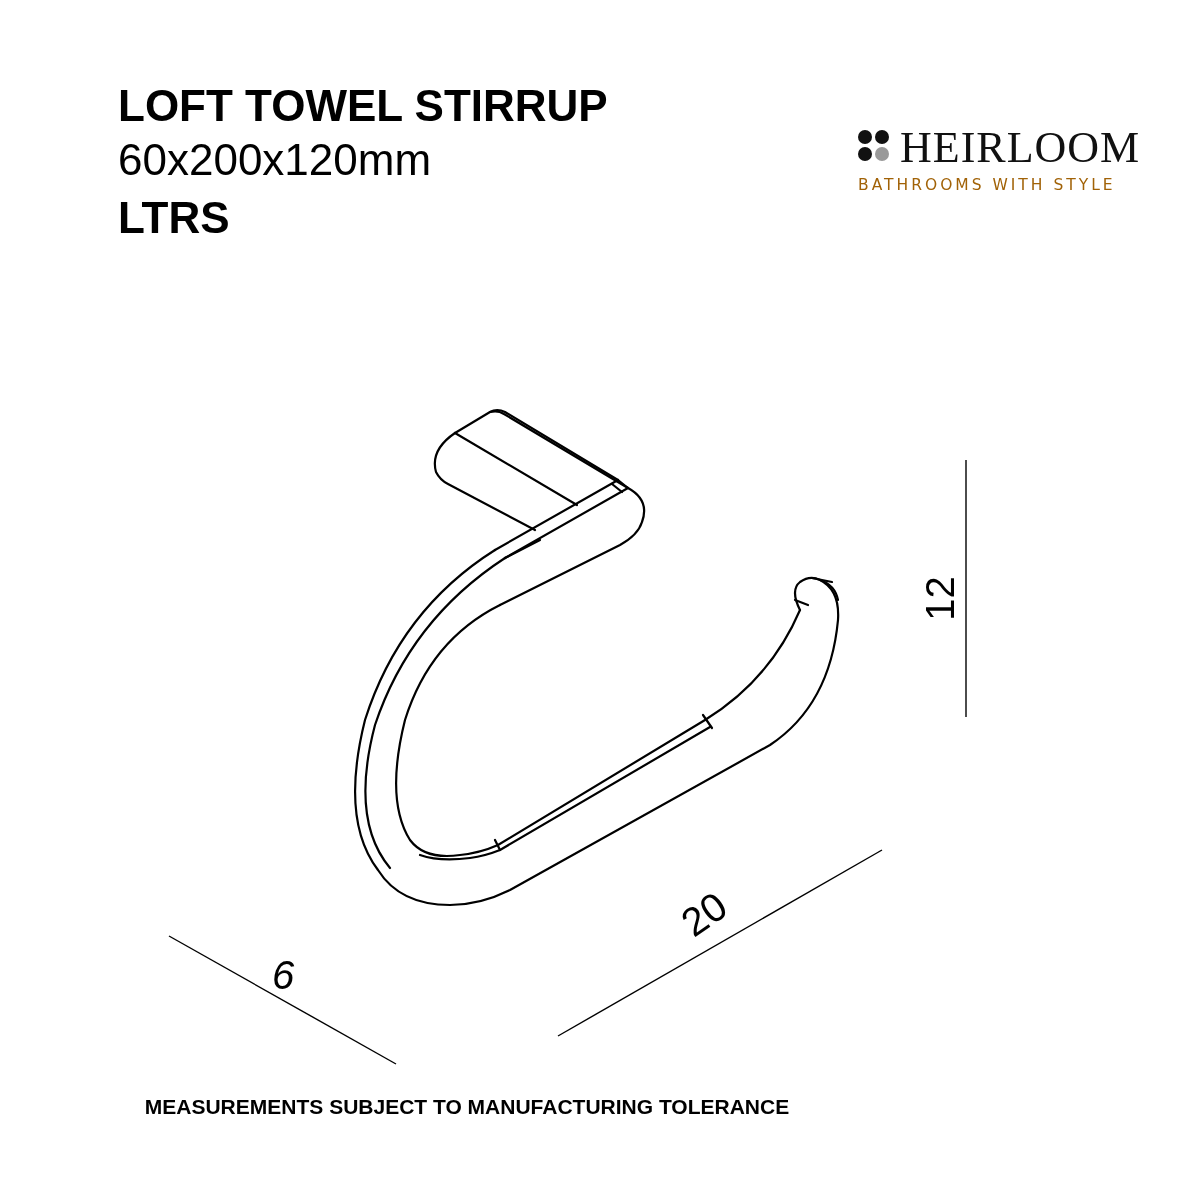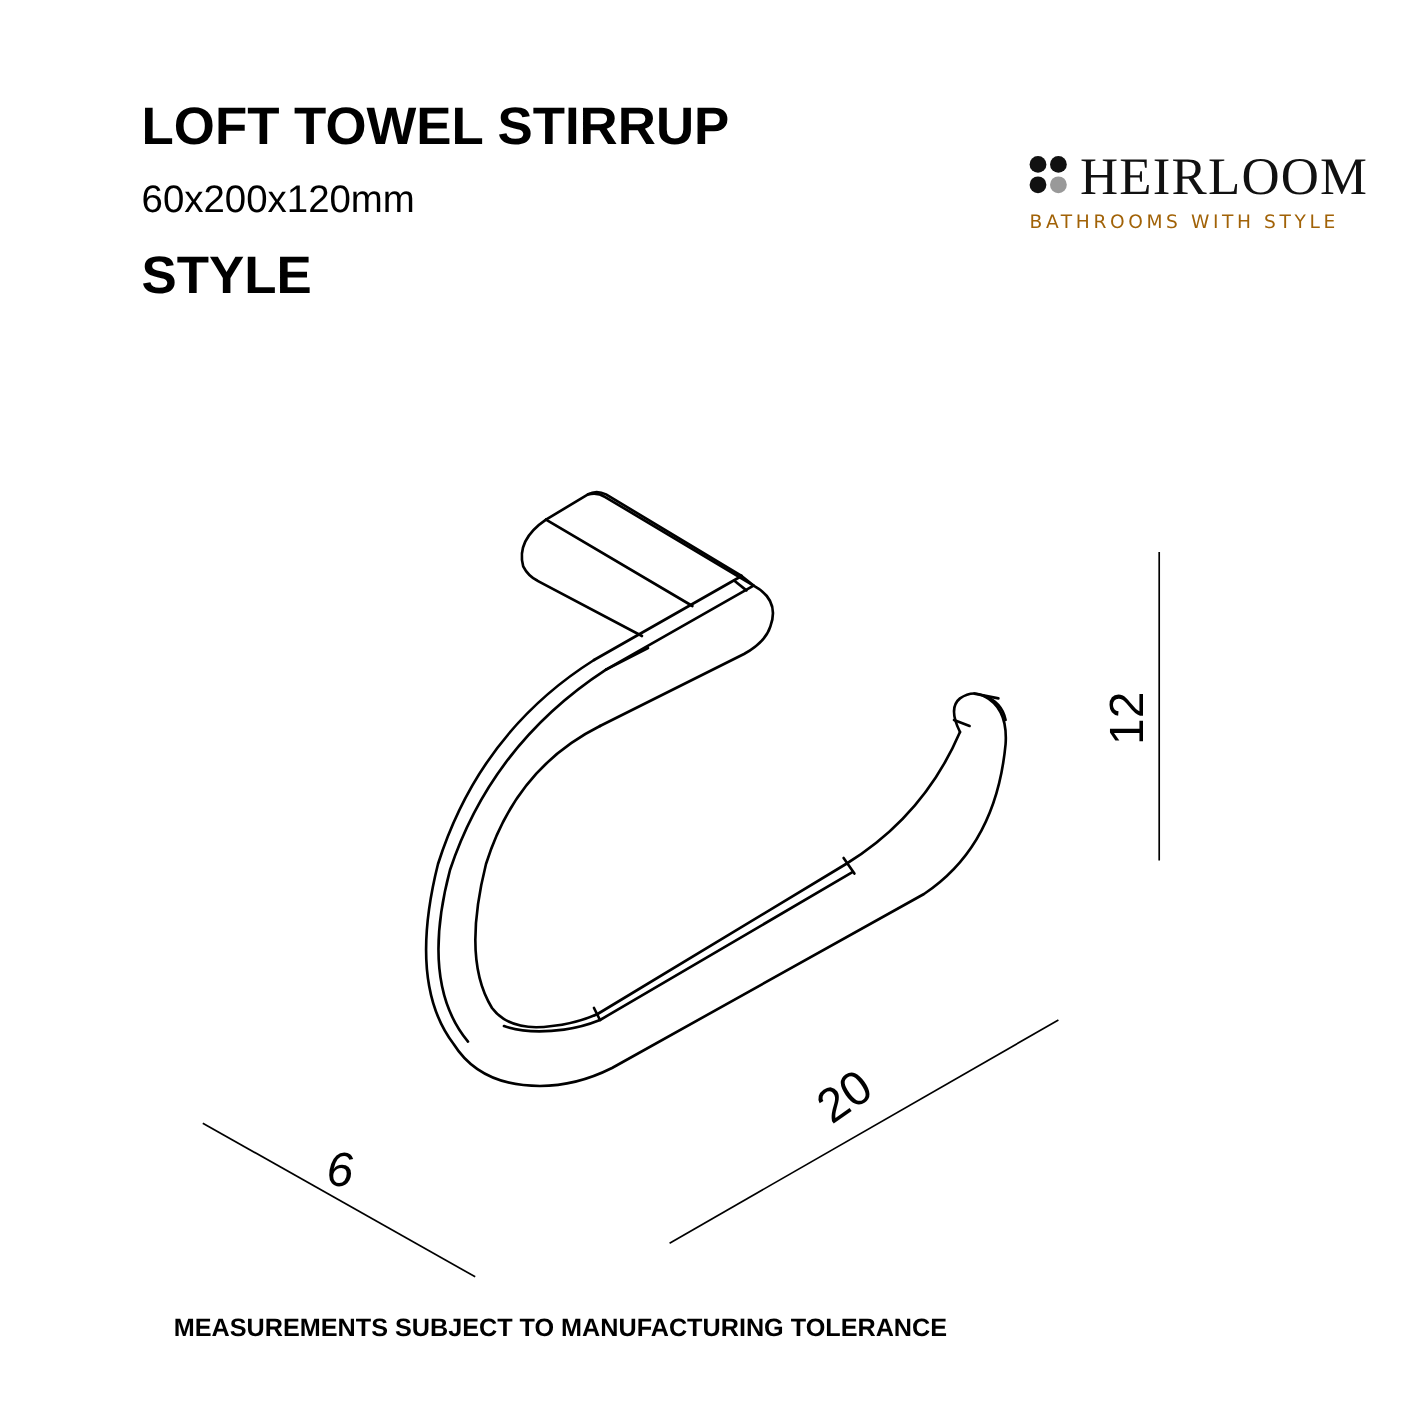--- a/index.html
+++ b/index.html
@@ -3,21 +3,21 @@
   <meta charset="utf-8">
   <style>
     html, body { margin: 0; padding: 0; background: #ffffff; }
     body { width: 1181px; height: 1181px; position: relative; overflow: hidden; }
     .title {
       position: absolute; left: 118px; top: 84px;
       font-family: "Liberation Sans", sans-serif; color: #000;
       line-height: 1;
     }
     .title .name { font-size: 44px; font-weight: bold; display: block; height: 50px; }
-    .title .dims { font-size: 32px; font-weight: normal; display: block; margin-top: 16px; height: 50px; }
+    .title .dims { font-size: 44px; font-weight: normal; display: block; margin-top: 4px; height: 50px; }
     .title .code { font-size: 44px; font-weight: bold; display: block; margin-top: 8px; }
     .logo { position: absolute; left: 858px; top: 128px; width: 290px; height: 72px; }
     .logo .dots { position: absolute; left: 0; top: 2px; width: 34px; height: 34px; }
     .logo .dot { position: absolute; width: 14px; height: 14px; border-radius: 50%; background: #111; }
     .logo .brand {
       position: absolute; left: 42px; top: -6px;
       font-family: "Liberation Serif", serif; font-size: 44px; color: #111; letter-spacing: 1px;
     }
     .logo .tagline {
       position: absolute; left: 0; top: 48px;
@@ -33,21 +33,21 @@
       position: absolute; left: 0; width: 934px; top: 1095px; text-align: center;
       font-family: "Liberation Sans", sans-serif; font-weight: bold; font-size: 21px; color: #000;
     }
   </style>
 </head>
 <body>
 
 <div class="title">
   <span class="name">LOFT TOWEL STIRRUP</span>
   <span class="dims">60x200x120mm</span>
-  <span class="code">STYLE</span>
+  <span class="code">LTRS</span>
 </div>
 
 <div class="logo">
   <div class="dots">
     <div class="dot" style="left:0;top:0;"></div>
     <div class="dot" style="left:17px;top:0;"></div>
     <div class="dot" style="left:0;top:17px;"></div>
     <div class="dot" style="left:17px;top:17px;background:#999;"></div>
   </div>
   <span class="brand">HEIRLOOM</span>

